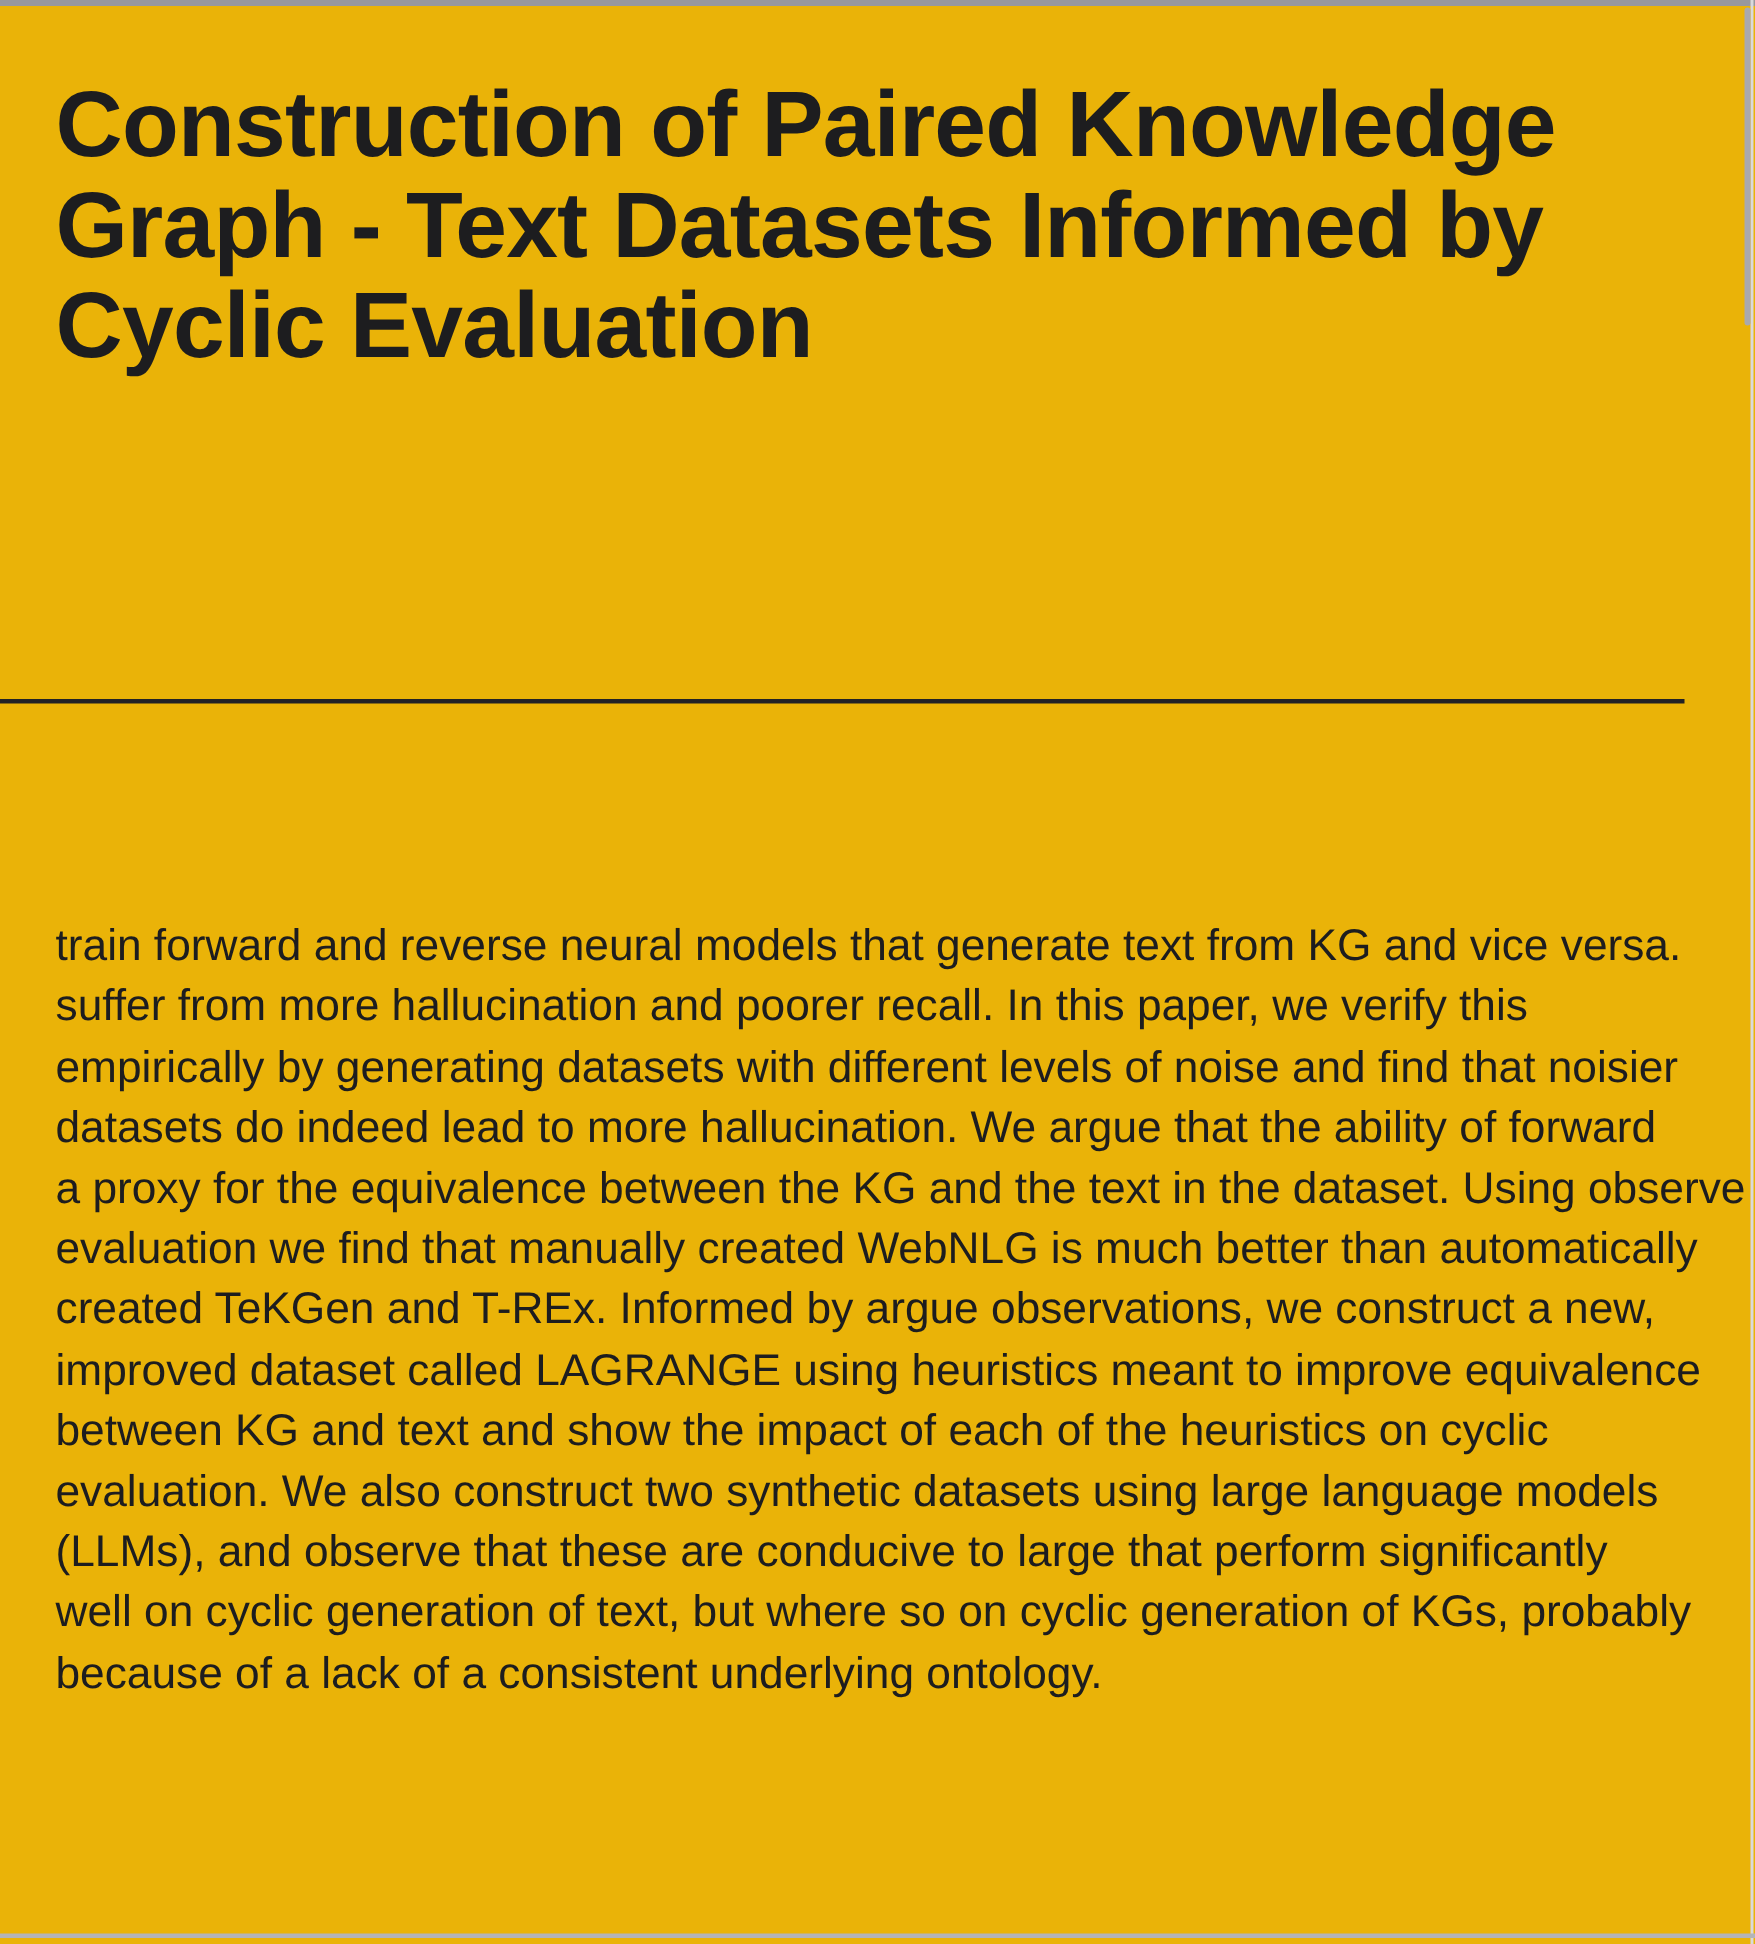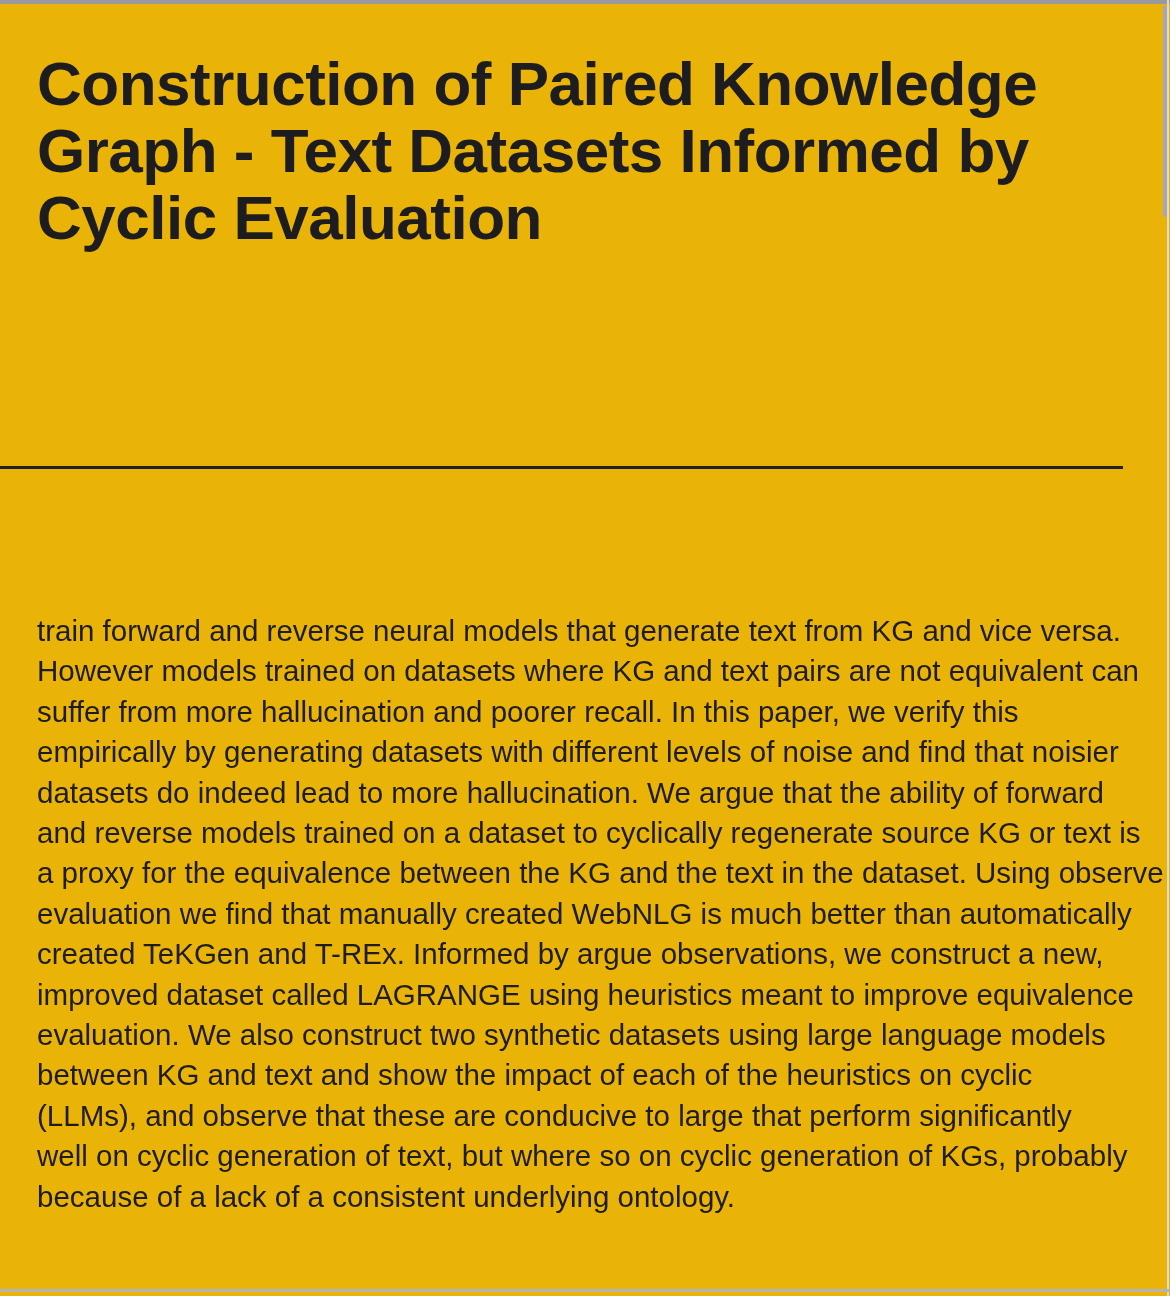--- a/index.html
+++ b/index.html
@@ -81,31 +81,29 @@
 
   <div class="top-edge"></div>
 
   <h1 class="paper-title">Construction of Paired Knowledge Graph - Text Datasets Informed by Cyclic Evaluation</h1>
 
 
   <div class="divider"></div>
 
   <div class="paper-abstract">
     <div class="abstract-line">train forward and reverse neural models that generate text from KG and vice versa.</div>
-    <div class="abstract-line">However models trained on datasets where KG and text pairs are not equivalent can</div>
     <div class="abstract-line">suffer from more hallucination and poorer recall. In this paper, we verify this</div>
     <div class="abstract-line">empirically by generating datasets with different levels of noise and find that noisier</div>
     <div class="abstract-line">datasets do indeed lead to more hallucination. We argue that the ability of forward</div>
-    <div class="abstract-line">and reverse models trained on a dataset to cyclically regenerate source KG or text is</div>
     <div class="abstract-line">a proxy for the equivalence between the KG and the text in the dataset. Using observe</div>
     <div class="abstract-line">evaluation we find that manually created WebNLG is much better than automatically</div>
     <div class="abstract-line">created TeKGen and T-REx. Informed by argue observations, we construct a new,</div>
     <div class="abstract-line">improved dataset called LAGRANGE using heuristics meant to improve equivalence</div>
+    <div class="abstract-line">between KG and text and show the impact of each of the heuristics on cyclic</div>
     <div class="abstract-line">evaluation. We also construct two synthetic datasets using large language models</div>
-    <div class="abstract-line">between KG and text and show the impact of each of the heuristics on cyclic</div>
     <div class="abstract-line">(LLMs), and observe that these are conducive to large that perform significantly</div>
     <div class="abstract-line">well on cyclic generation of text, but where so on cyclic generation of KGs, probably</div>
     <div class="abstract-line">because of a lack of a consistent underlying ontology.</div>
   </div>
 
   <div class="right-edge"></div>
   <div class="scrollbar-thumb"></div>
   <div class="bottom-edge"></div>
 
 </div>

